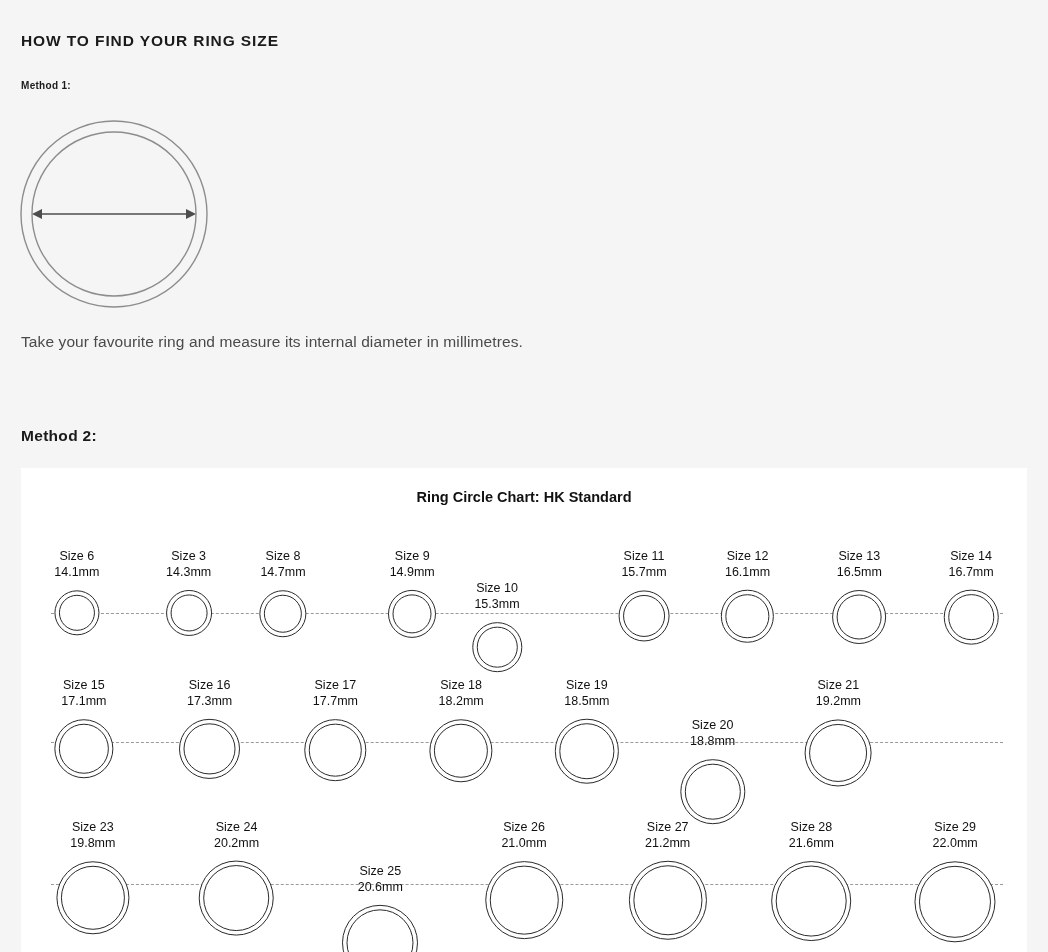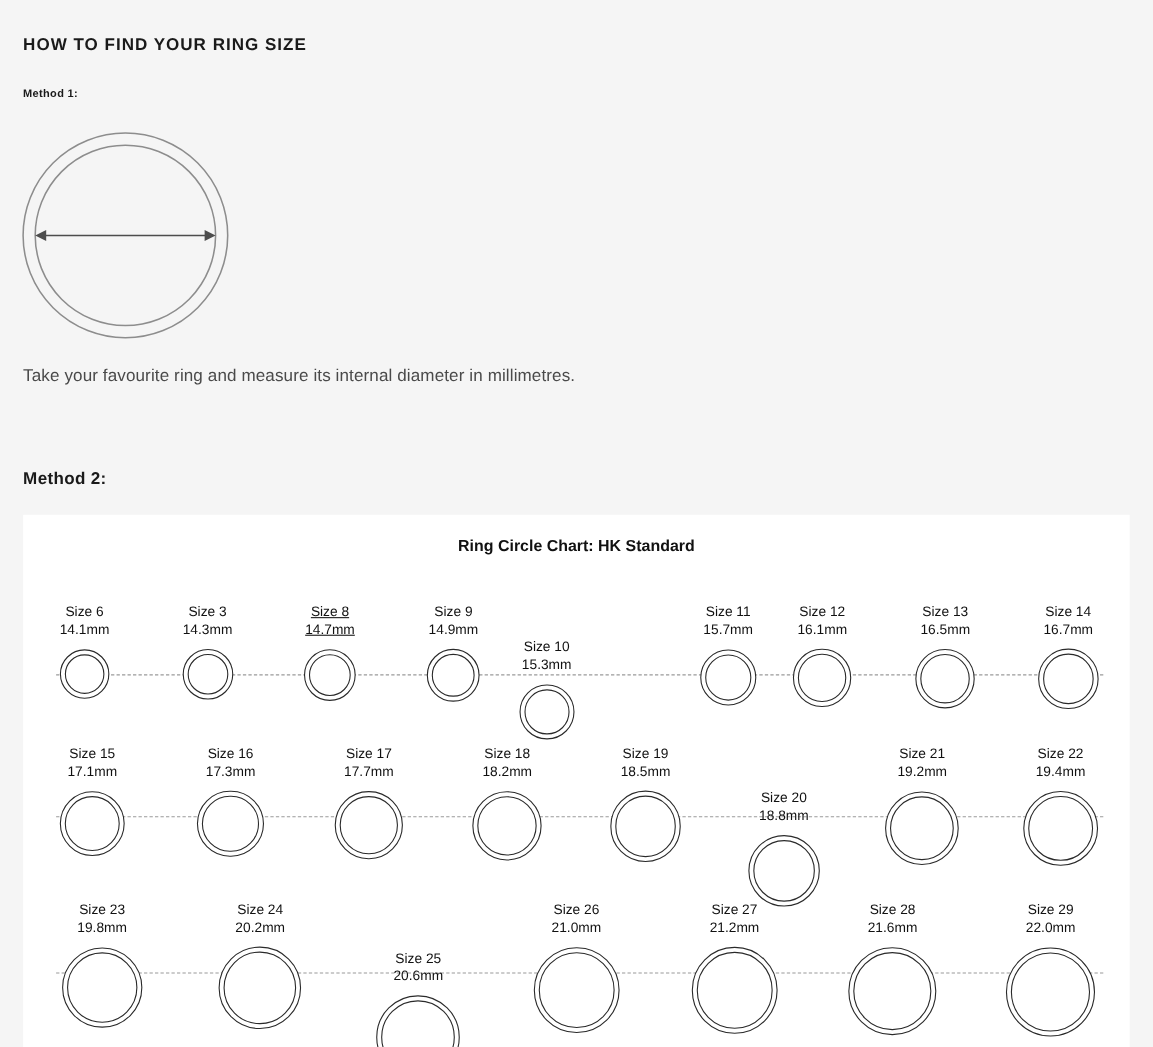--- a/index.html
+++ b/index.html
@@ -167,21 +167,21 @@
             </div>
           </div>
           <div class="ring-cell" style="left: 167.667px; top: 0px; width: 111.778px;">
             <div class="ring-label">Size 3</div>
             <div class="ring-label">14.3mm</div>
             <div class="ring-circle-wrap" style="width: 50.08px; height: 50.08px; margin-top: 8px;">
               <div class="ring-outer" style="width: 44.08px; height: 44.08px;"></div>
               <div class="ring-inner" style="width: 35.08px; height: 35.08px;"></div>
             </div>
           </div>
-          <div class="ring-cell" style="left: 279px; top: 0px; width: 111.778px; text-decoration: underline;">
+          <div class="ring-cell" style="left: 262px; top: 0px; width: 111.778px;">
             <div class="ring-label">Size 8</div>
             <div class="ring-label">14.7mm</div>
             <div class="ring-circle-wrap" style="width: 51.52px; height: 51.52px; margin-top: 8px;">
               <div class="ring-outer" style="width: 45.52px; height: 45.52px;"></div>
               <div class="ring-inner" style="width: 36.52px; height: 36.52px;"></div>
             </div>
           </div>
           <div class="ring-cell" style="left: 391.222px; top: 0px; width: 111.778px;">
             <div class="ring-label">Size 9</div>
             <div class="ring-label">14.9mm</div>
@@ -191,21 +191,21 @@
             </div>
           </div>
           <div class="ring-cell" style="left: 476px; top: 0px; width: 111.778px; margin-top: 32px;">
             <div class="ring-label">Size 10</div>
             <div class="ring-label">15.3mm</div>
             <div class="ring-circle-wrap" style="width: 53.68px; height: 53.68px; margin-top: 8px;">
               <div class="ring-outer" style="width: 47.68px; height: 47.68px;"></div>
               <div class="ring-inner" style="width: 38.68px; height: 38.68px;"></div>
             </div>
           </div>
-          <div class="ring-cell" style="left: 641px; top: 0px; width: 111.778px; text-align: center;">
+          <div class="ring-cell" style="left: 623px; top: 0px; width: 111.778px; text-align: center;">
             <div class="ring-label">Size 11</div>
             <div class="ring-label">15.7mm</div>
             <div class="ring-circle-wrap" style="width: 55.12px; height: 55.12px; margin-top: 8px;">
               <div class="ring-outer" style="width: 49.12px; height: 49.12px;"></div>
               <div class="ring-inner" style="width: 40.12px; height: 40.12px;"></div>
             </div>
           </div>
           <div class="ring-cell" style="left: 726.556px; top: 0px; width: 111.778px;">
             <div class="ring-label">Size 12</div>
             <div class="ring-label">16.1mm</div>
@@ -282,28 +282,20 @@
             </div>
           </div>
           <div class="ring-cell" style="left: 817.375px; top: 0px; width: 125.75px;">
             <div class="ring-label">Size 21</div>
             <div class="ring-label">19.2mm</div>
             <div class="ring-circle-wrap" style="width: 71.08px; height: 71.08px; margin-top: 8px;">
               <div class="ring-outer" style="width: 65.08px; height: 65.08px;"></div>
               <div class="ring-inner" style="width: 56.08px; height: 56.08px;"></div>
             </div>
           </div>
-          <div class="ring-cell" style="left: 943.125px; top: 0px; width: 125.75px;">
-            <div class="ring-label">Size 22</div>
-            <div class="ring-label">19.4mm</div>
-            <div class="ring-circle-wrap" style="width: 71.8px; height: 71.8px; margin-top: 8px;">
-              <div class="ring-outer" style="width: 65.8px; height: 65.8px;"></div>
-              <div class="ring-inner" style="width: 56.8px; height: 56.8px;"></div>
-            </div>
-          </div>
         </div>
         <div class="ring-row" style="top: 351px; height: 130px;">
           <div class="row-line" style="top: 65px;"></div>
           <div class="ring-cell" style="left: 71.8571px; top: 0px; width: 143.714px;">
             <div class="ring-label">Size 23</div>
             <div class="ring-label">19.8mm</div>
             <div class="ring-circle-wrap" style="width: 77.44px; height: 77.44px; margin-top: 8px;">
               <div class="ring-outer" style="width: 71.44px; height: 71.44px;"></div>
               <div class="ring-inner" style="width: 62.44px; height: 62.44px;"></div>
             </div>

